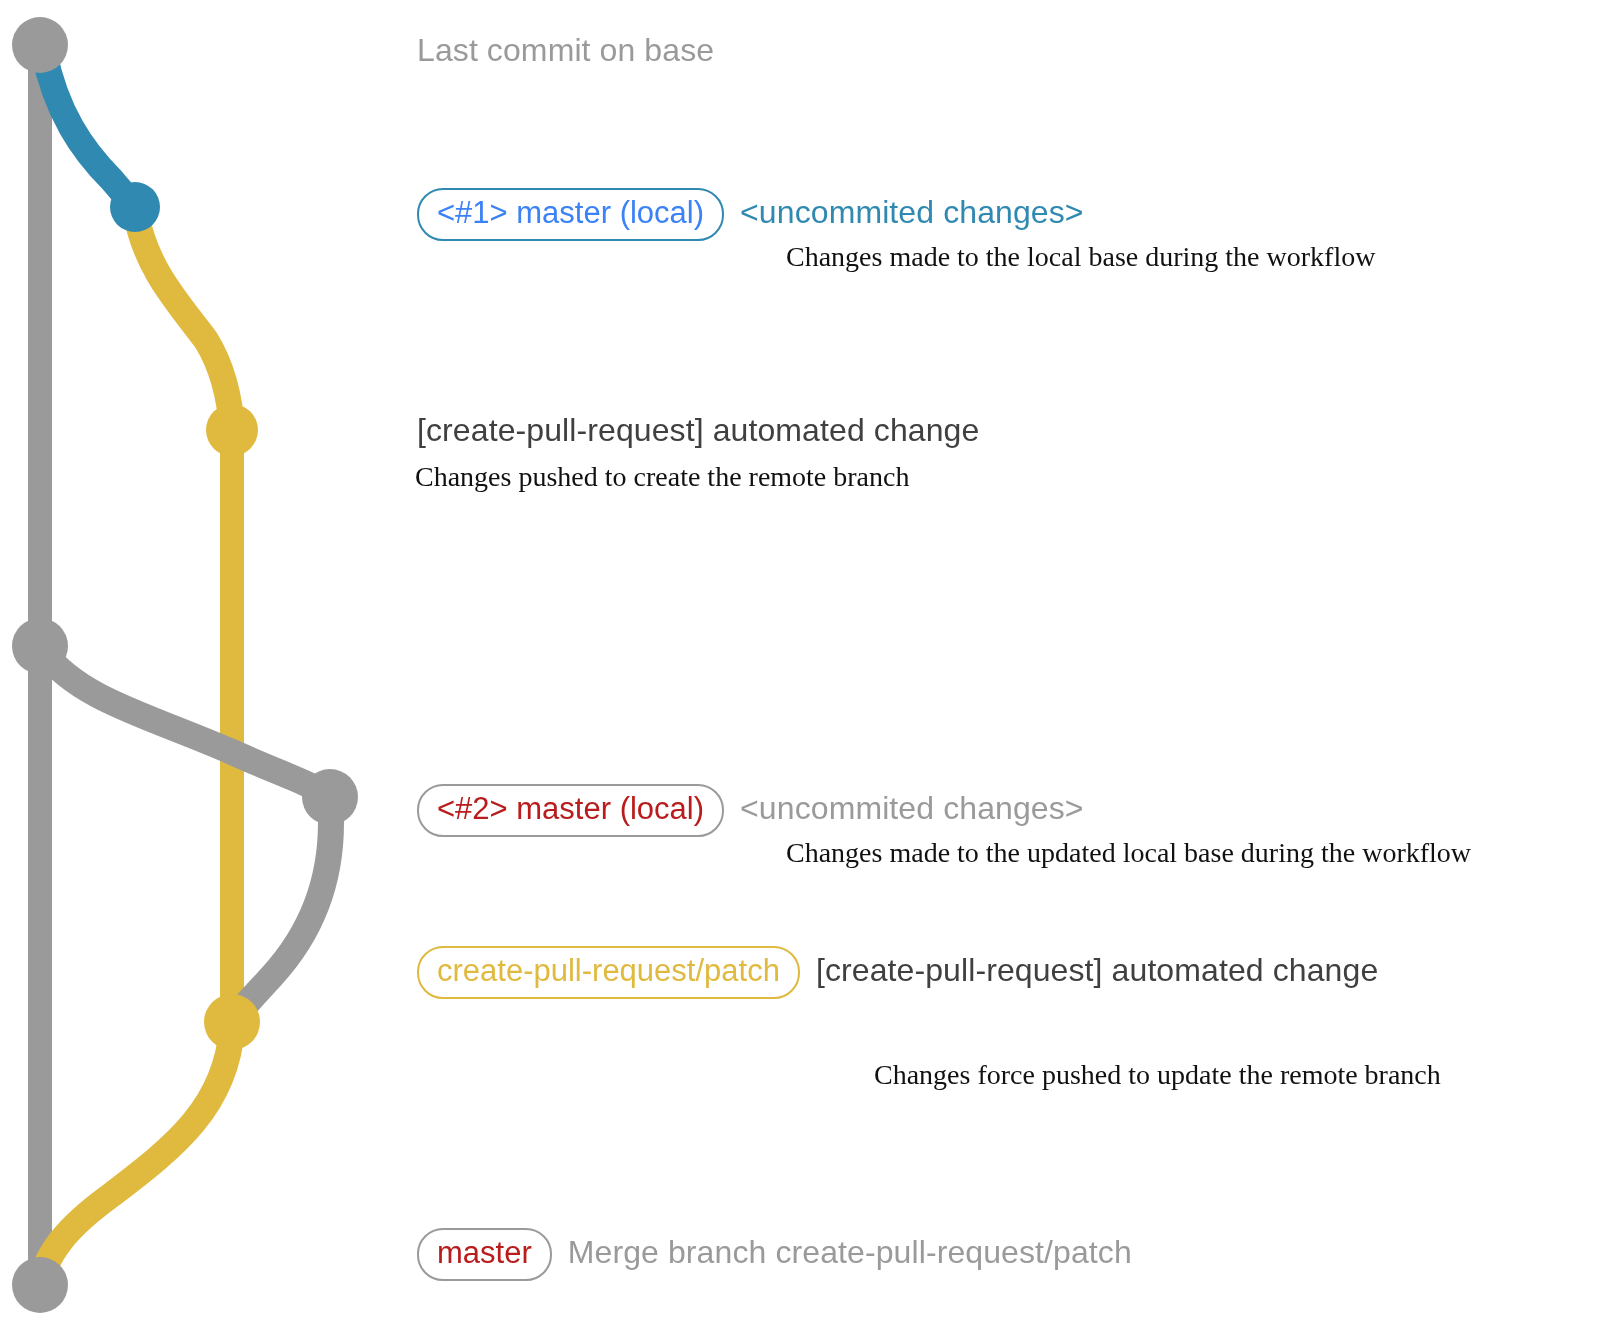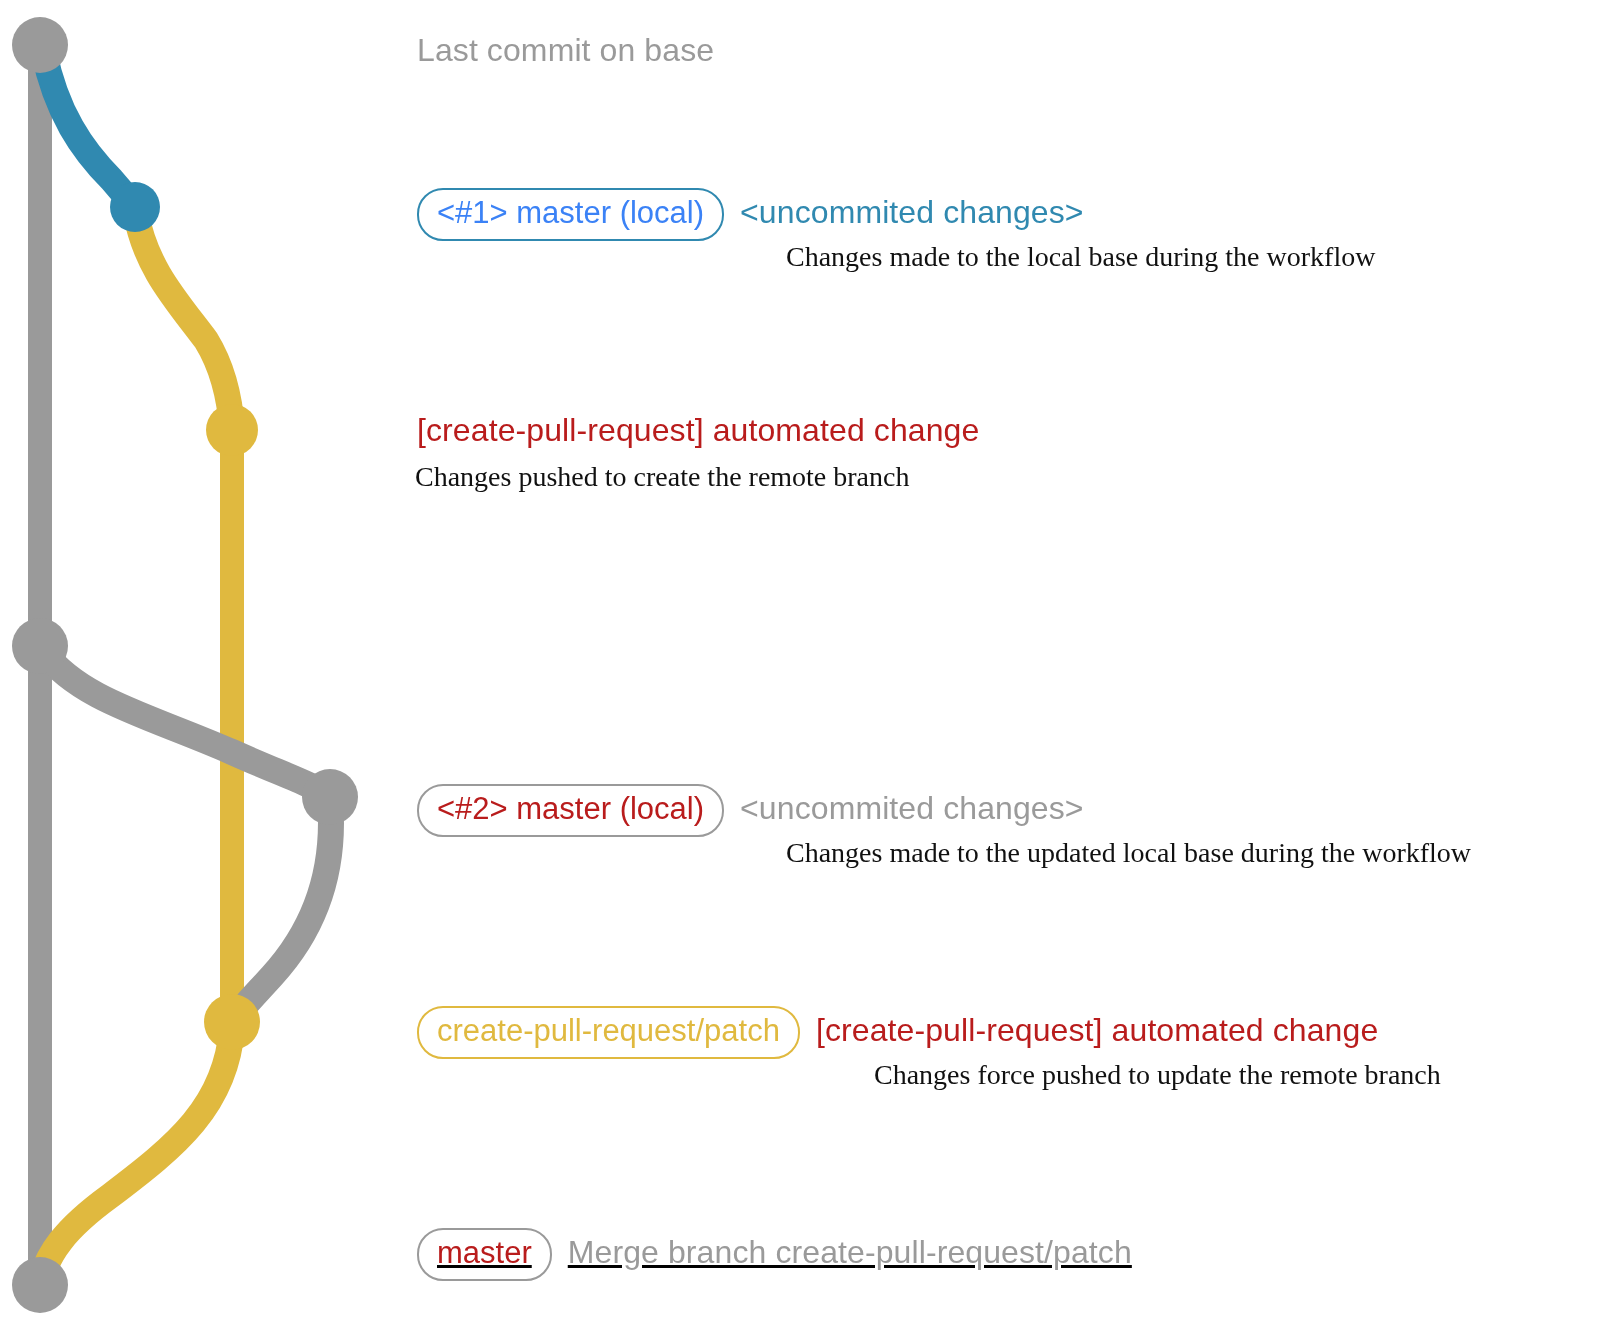--- a/index.html
+++ b/index.html
@@ -59,21 +59,21 @@
     border-color: #9a9a9a;
     color: #b91c1c;
   }
   .headline {
     font-size: 32px;
     line-height: 1.05;
     letter-spacing: 0.1px;
   }
   .headline.gray  { color: #9a9a9a; }
   .headline.blue  { color: #3089b0; }
-  .headline.gold  { color: #b91c1c; }
+  .headline.gold  { color: #404040; }
   .caption {
     position: absolute;
     font-family: "Liberation Serif", serif;
     font-size: 28px;
     line-height: 1.05;
     color: #111111;
     white-space: nowrap;
   }
   .pill-gap { width: 16px; display: inline-block; }
 </style>
@@ -124,26 +124,26 @@
   <div class="caption" style="left:415px; top:462px;">Changes pushed to create the remote branch</div>
 
 
   <div class="row" style="left:397px; top:784px;">
     <span class="pill gray">&lt;#2&gt; master (local)</span>
     <span class="pill-gap"></span>
     <span class="headline gray">&lt;uncommited changes&gt;</span>
   </div>
   <div class="caption" style="left:786px; top:838px;">Changes made to the updated local base during the workflow</div>
 
-  <div class="row" style="left:397px; top:1006px;">
+  <div class="row" style="left:397px; top:946px;">
     <span class="pill gold">create-pull-request/patch</span>
     <span class="pill-gap"></span>
     <span class="headline gold">[create-pull-request] automated change</span>
   </div>
   <div class="caption" style="left:874px; top:1060px;">Changes force pushed to update the remote branch</div>
 
-  <div class="row" style="left:397px; top:1228px;text-decoration:underline;">
+  <div class="row" style="left:397px; top:1228px;">
     <span class="pill gray">master</span>
     <span class="pill-gap"></span>
     <span class="headline gray">Merge branch create-pull-request/patch</span>
   </div>
 
 </div>
 
 </body></html>

